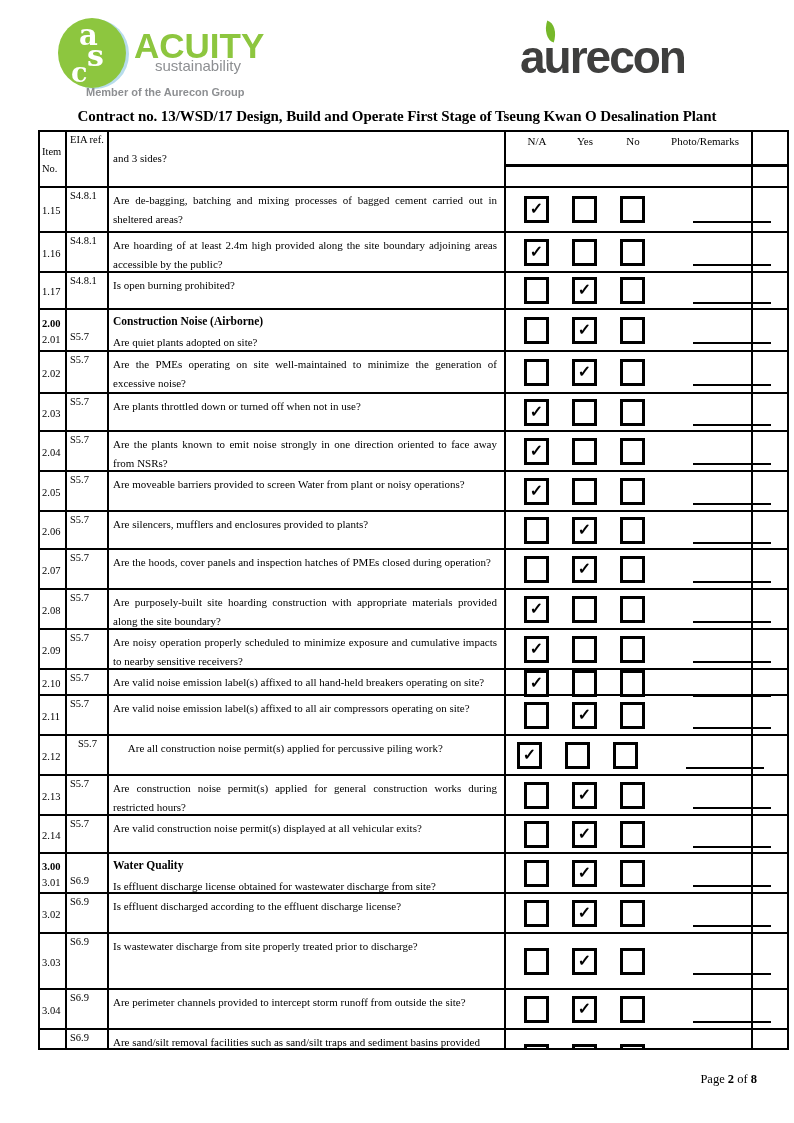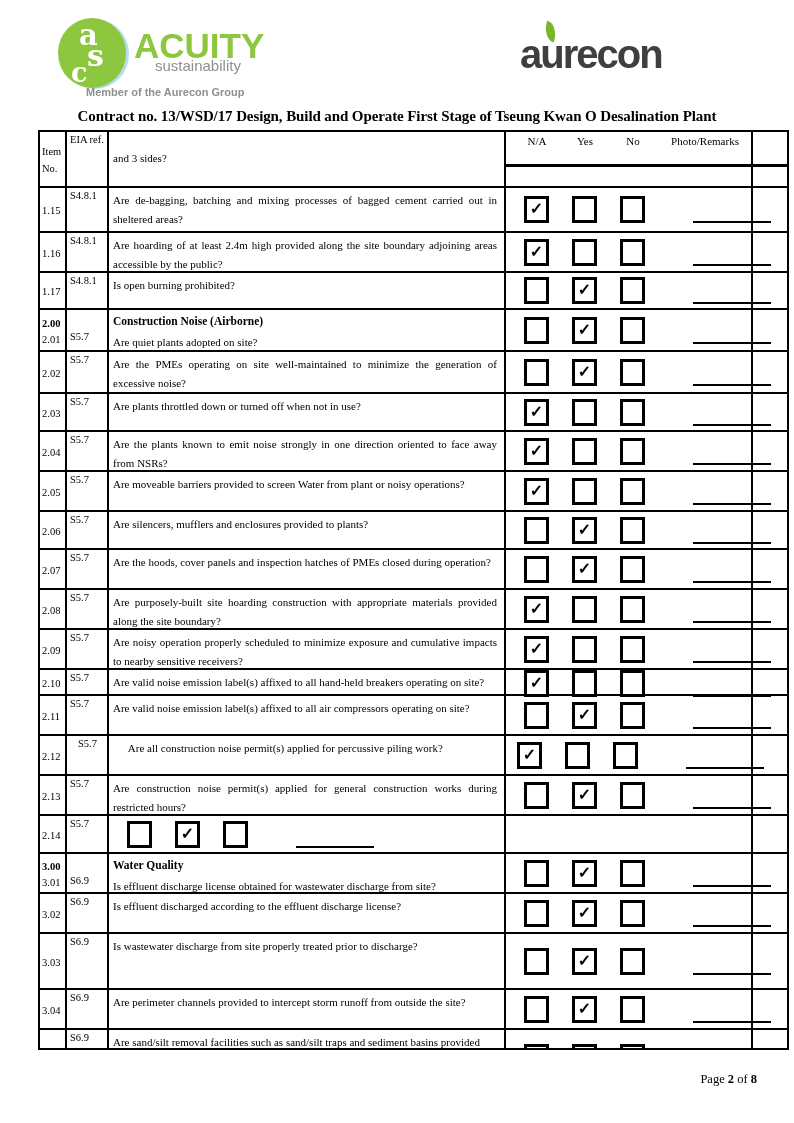--- a/index.html
+++ b/index.html
@@ -30,21 +30,21 @@
     position:absolute;left:28px;top:70px;font-family:"Liberation Sans",sans-serif;
     font-weight:bold;font-size:11px;color:#8d8f92;white-space:nowrap;
   }
   .aurecon-logo{position:absolute;left:520px;top:26px;width:240px;height:64px;}
   .aurecon-leaf{
     position:absolute;left:24px;top:-4px;width:13px;height:19px;background:#76b82a;
     border-radius:0 100% 0 100%;transform:rotate(18deg);
   }
   .aurecon-name{
     position:absolute;left:0;top:8px;font-family:"Liberation Sans",sans-serif;
-    font-weight:bold;font-size:40px;color:#3f3f3e;letter-spacing:-2px;line-height:1;
+    font-weight:bold;font-size:46px;color:#3f3f3e;letter-spacing:-2px;line-height:1;
   }
 
   .doc-title{
     position:absolute;left:0;top:108px;width:100%;text-align:center;
     font-weight:bold;font-size:15px;letter-spacing:-0.1px;white-space:nowrap;
   }
 
   
   .tbl{
     position:absolute;left:38px;top:130px;width:751px;height:920px;
@@ -425,20 +425,23 @@
             <span class="remark"></span>
           </div>
         </div>
         <div class="c-sp"></div>
       </div>
       <div class="row" style="height: 38px;">
         <div class="c-item">
           <span>2.14</span>
         </div>
         <div class="c-eia">S5.7</div>
+        <div class="c-q">
+          <div class="q">Are valid construction noise permit(s) displayed at all vehicular exits?</div>
+        </div>
         <div class="c-ans">
           <div class="ansrow">
             <span class="cb"></span>
             <span class="cb">✓</span>
             <span class="cb"></span>
             <span class="remark"></span>
           </div>
         </div>
         <div class="c-sp"></div>
       </div>

